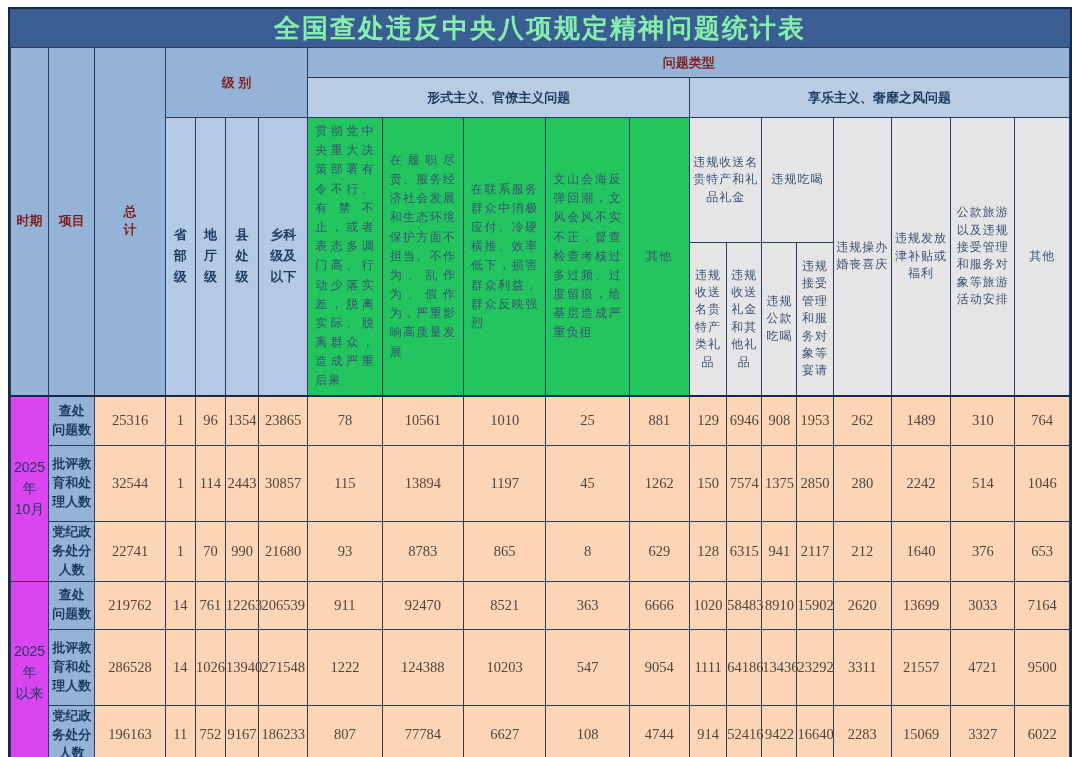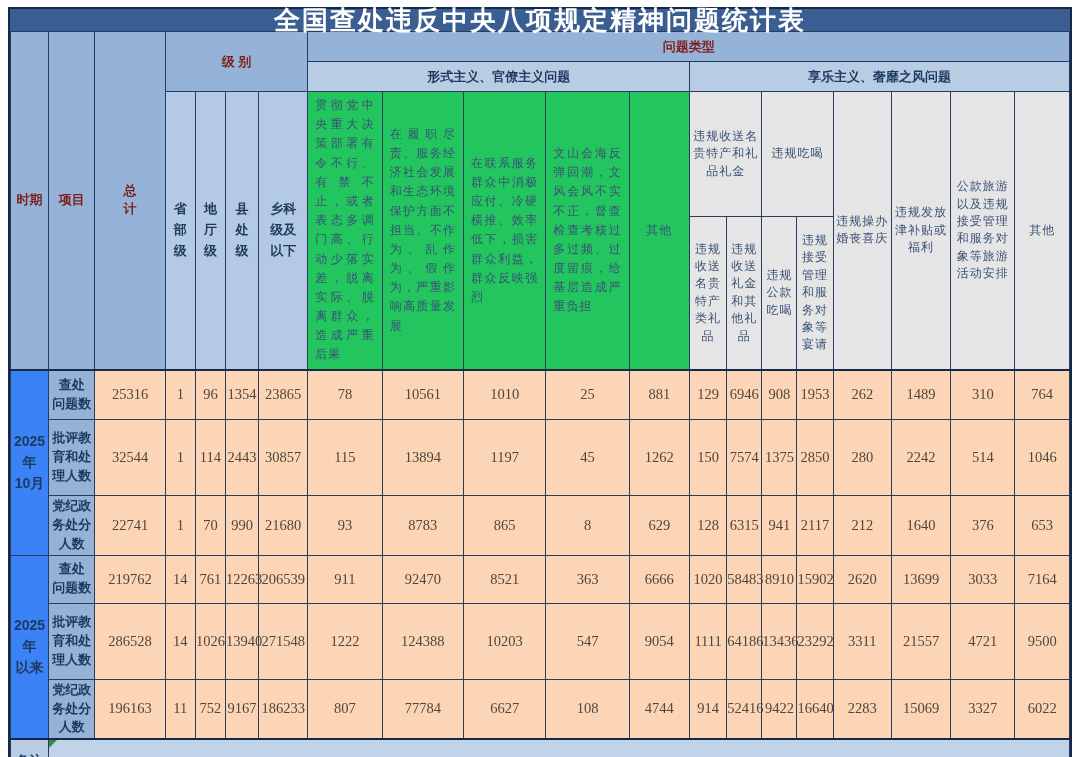--- a/index.html
+++ b/index.html
@@ -1,38 +1,38 @@
 <!DOCTYPE html>
 <html><head>
 <meta charset="utf-8">
 <style>
   html,body{margin:0;padding:0;background:#ffffff;}
   body{width:1080px;height:757px;font-family:"Liberation Sans",sans-serif;overflow:hidden;}
   .sheet{padding:7px 8px;}
   .frame{border:2px solid #16294a;}
-  .title-bar{height:22px;background:#3a5d92;display:flex;align-items:center;justify-content:center;
-    color:#ffffff;font-family:"Liberation Serif",serif;font-weight:bold;font-size:26px;letter-spacing:2px;}
+  .title-bar{height:38px;background:#3a5d92;display:flex;align-items:center;justify-content:center;
+    color:#86efac;font-family:"Liberation Serif",serif;font-weight:bold;font-size:26px;letter-spacing:2px;}
   table{border-collapse:collapse;table-layout:fixed;width:100%;}
   th,td{border:1px solid #2a3c5e;vertical-align:middle;text-align:center;padding:1px;}
   thead tr:nth-child(1){height:30px;}
-  thead tr:nth-child(2){height:30px;}
+  thead tr:nth-child(2){height:40px;}
   thead tr:nth-child(3){height:104px;}
   thead tr:nth-child(4){height:122px;}
   .h-mid{background:#95b3d7;color:#7f1d1d;font-weight:bold;font-size:13px;}
   .h-light{background:#b8cce4;color:#1c3a5e;font-weight:bold;font-size:13px;}
   .lv{background:#b3c9e4;color:#1c3a5e;font-weight:bold;font-size:13px;line-height:1.6;}
   .pre{white-space:pre-line;}
   .desc{background:#22c55e;color:#3a5276;font-family:"Liberation Serif",serif;font-weight:normal;
     font-size:12px;line-height:1.6;letter-spacing:1px;text-align:justify;padding:4px 7px;}
   .desc.other,.vhead.other{text-align:center;margin-left:20px;}
   .vhead{background:#e5e5e5;color:#3a5276;font-family:"Liberation Serif",serif;font-weight:normal;
     font-size:12px;line-height:1.45;letter-spacing:1px;padding:2px;}
   .num{background:#fbd5b5;color:#50463c;font-family:"Liberation Serif",serif;font-size:14.5px;
     white-space:nowrap;padding:0;}
-  .period-cell{background:#3b82f6;color:#1c3a5e;font-weight:bold;font-size:14px;line-height:1.5;white-space:pre-line;margin-top:33px;}
+  .period-cell{background:#d946ef;color:#1c3a5e;font-weight:normal;font-size:14px;line-height:1.5;white-space:pre-line;margin-top:33px;}
   .row-label{background:#95b3d7;color:#1c3a5e;font-weight:bold;font-size:13px;line-height:1.45;white-space:pre-line;}
   tbody.data-body{border-top:2px solid #16294a;}
   tbody.data-body tr.rh-a{height:50px;}
   tbody.data-body tr.rh-b{height:76px;}
   tbody.data-body tr.rh-c{height:48px;}
   tbody.data-body tr.rh-d{height:52px;}
   tbody.note-body{border-top:2px solid #16294a;}
   tbody.note-body tr{height:44px;}
   .note-label{background:#b8cce4;color:#1c3a5e;font-weight:bold;font-size:13px;}
   .note-cell{background:#c1d3e8;position:relative;text-align:left;padding:2px 10px;}

